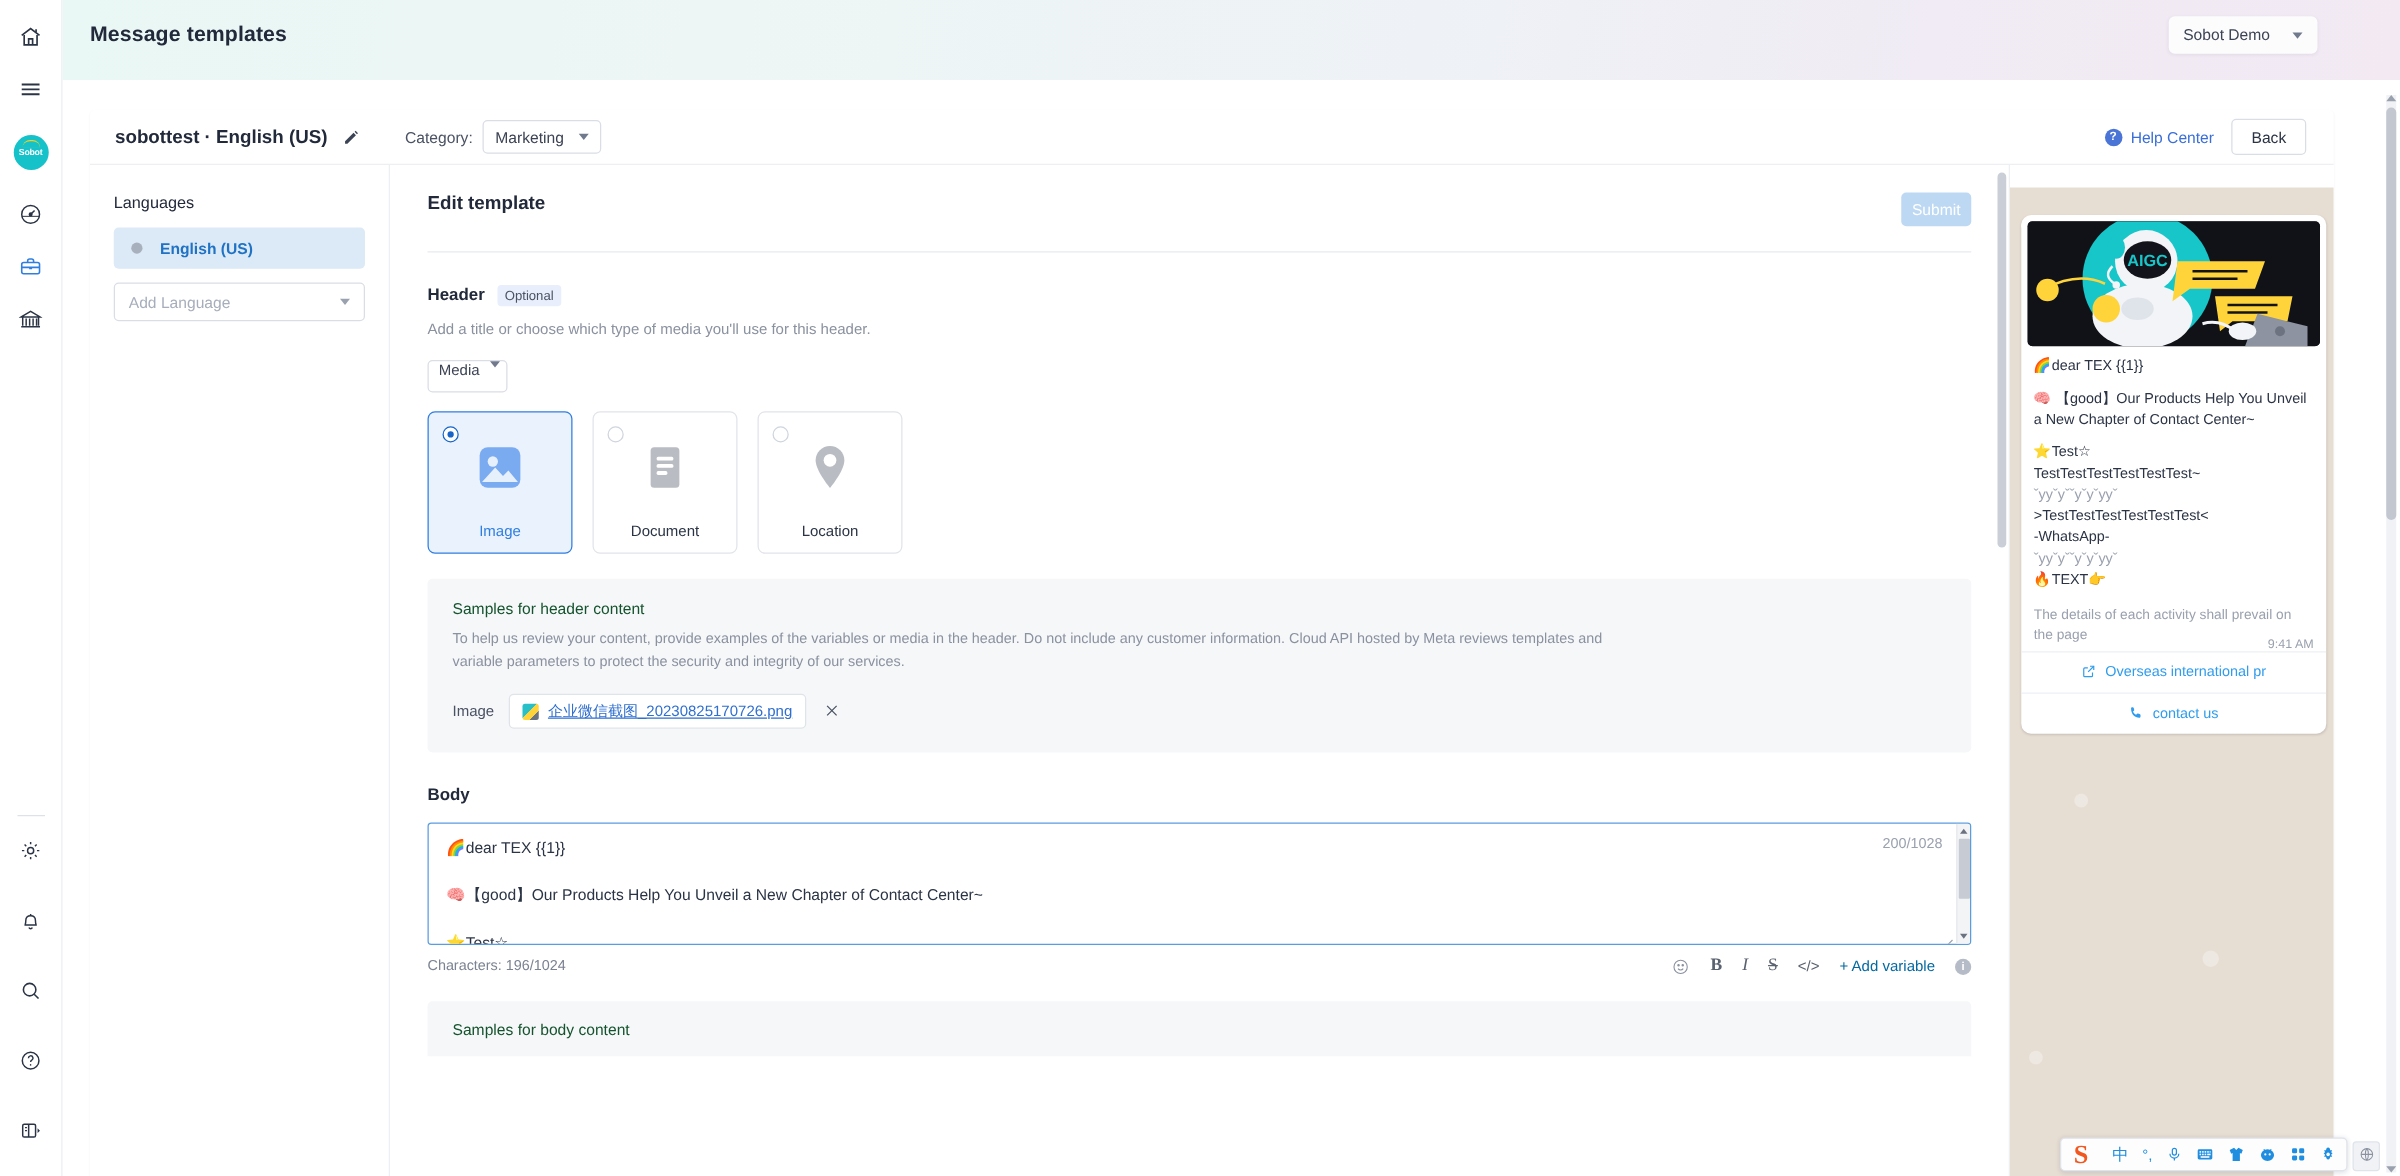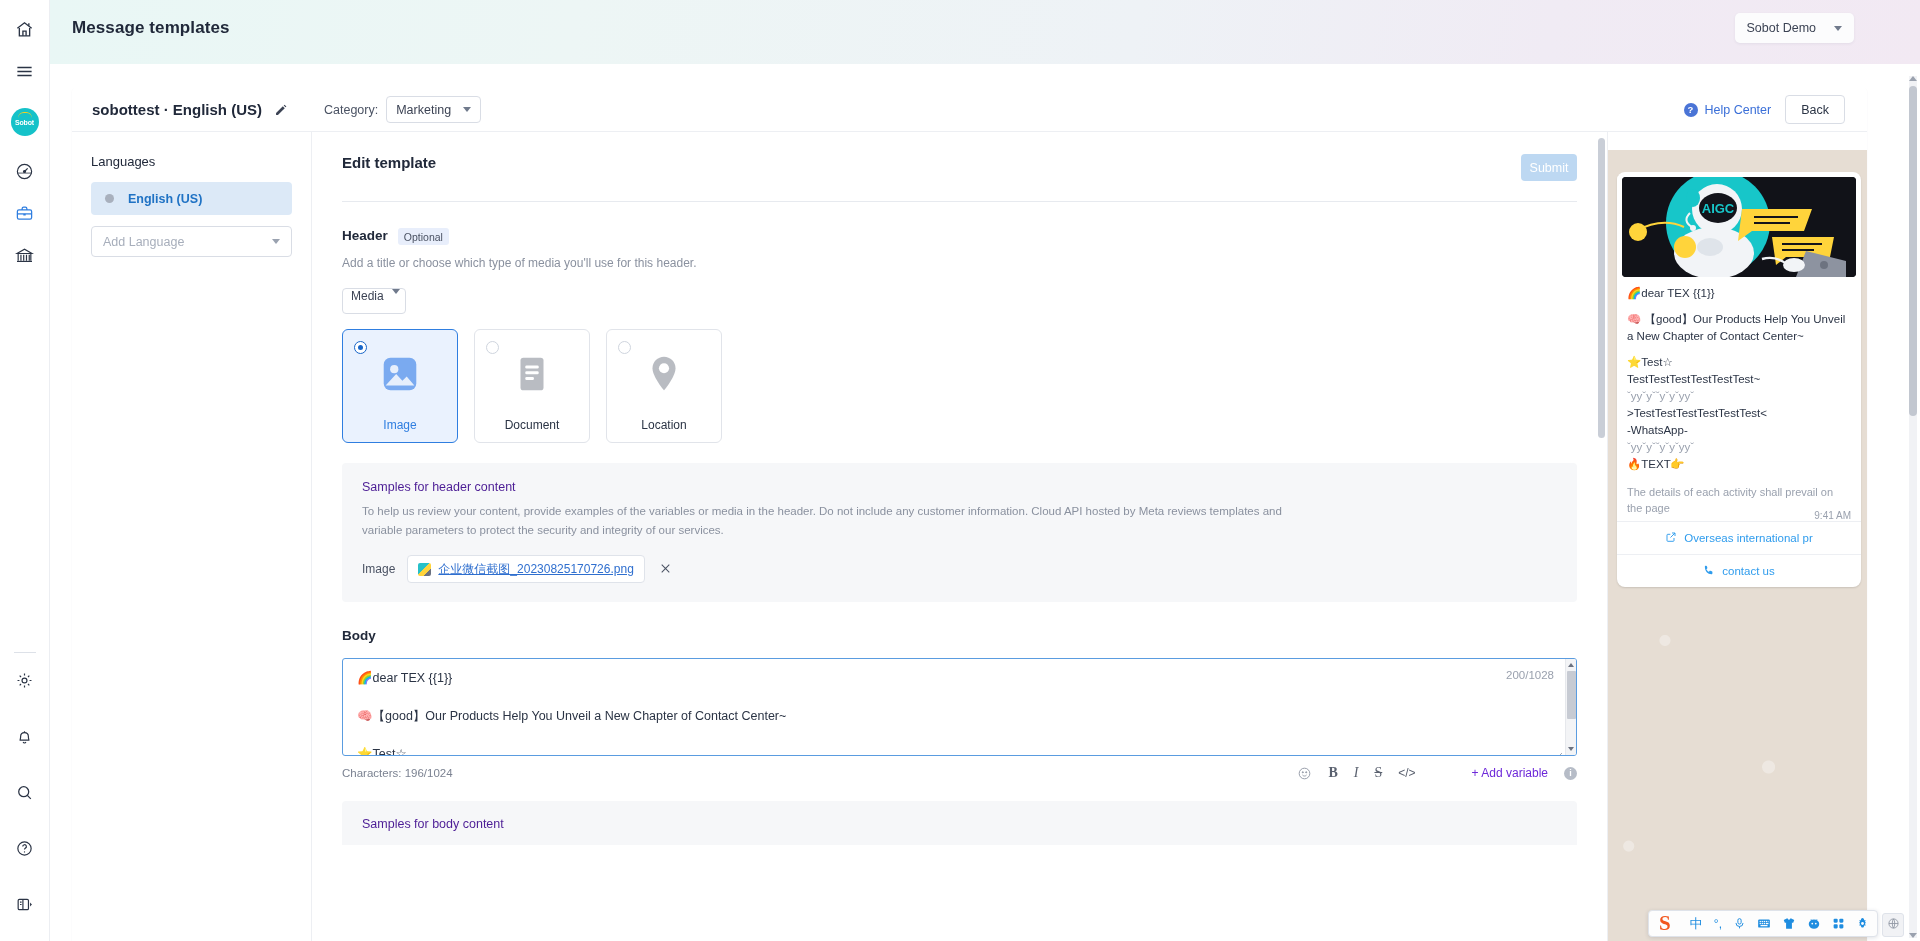--- a/index.html
+++ b/index.html
@@ -144,21 +144,21 @@
   .mcard.on .mradio { border-color: #1765c8; }
   .mcard.on .mradio:after {
     content: ""; position: absolute; left: 2.6px; top: 2.6px; width: 5.8px; height: 5.8px;
     border-radius: 50%; background: #1765c8;
   }
   .mcard-ico { flex: 1; display: flex; align-items: center; justify-content: center; }
   .mcard-label { font-size: 12px; color: #2b3445; }
   .mcard.on .mcard-label { color: #2f7ee0; }
 
   .graybox { background: #f6f7f9; border-radius: 4px; margin-top: 20px; padding: 17px 20px 19px 20px; }
-  .gb-title { font-size: 12.5px; color: #4c1d95; }
+  .gb-title { font-size: 12.5px; color: #14532d; }
   .gb-desc { font-size: 11.5px; color: #8a919f; line-height: 1.62; margin-top: 8px; max-width: 930px; }
   .file-row { display: flex; align-items: center; gap: 12px; margin-top: 16px; }
   .file-kind { font-size: 12px; color: #4a5263; }
   .file-chip {
     height: 28px; border: 1px solid #dfe3ea; border-radius: 4px; background: #fff;
     display: flex; align-items: center; gap: 7px; padding: 0 10px; cursor: pointer;
   }
   .file-thumb {
     width: 13px; height: 13px; border-radius: 2px; flex: none;
     background: linear-gradient(135deg,#27c0c8 0 45%, #ffd43b 45% 70%, #6b7280 70% 100%);
@@ -183,21 +183,21 @@
   .ta-resize { position: absolute; right: 13px; bottom: 1px; width: 8px; height: 8px; }
 
   .ta-bar { display: flex; align-items: center; margin-top: 9px; }
   .ta-chars { font-size: 11.5px; color: #7b8291; }
   .ta-tools { margin-left: auto; display: flex; align-items: center; gap: 16px; color: #5a616f; }
   .tool { cursor: pointer; display: flex; align-items: center; font-size: 13px; }
   .tool-b { font-weight: bold; font-family: "Liberation Serif", serif; font-size: 14px; }
   .tool-i { font-style: italic; font-family: "Liberation Serif", serif; font-size: 14px; }
   .tool-s { text-decoration: line-through; font-family: "Liberation Serif", serif; font-size: 14px; }
   .tool-code { font-size: 12px; }
-  .tool-var { font-size: 12px; gap: 4px; color: #6d28d9; margin-left: 40px; }
+  .tool-var { font-size: 12px; gap: 4px; color: #0369a1; }
   .info-dot {
     width: 13px; height: 13px; border-radius: 50%; background: #b6bcc7; color: #fff;
     font-size: 9px; display: flex; align-items: center; justify-content: center; font-weight: bold;
   }
 
   .graybox2 { background: #f6f7f9; border-radius: 4px 4px 0 0; margin-top: 20px; padding: 16px 20px 14px 20px; }
 
   
   .col-sb {
     position: absolute; right: 2px; top: 0; width: 7px; height: 809px;

